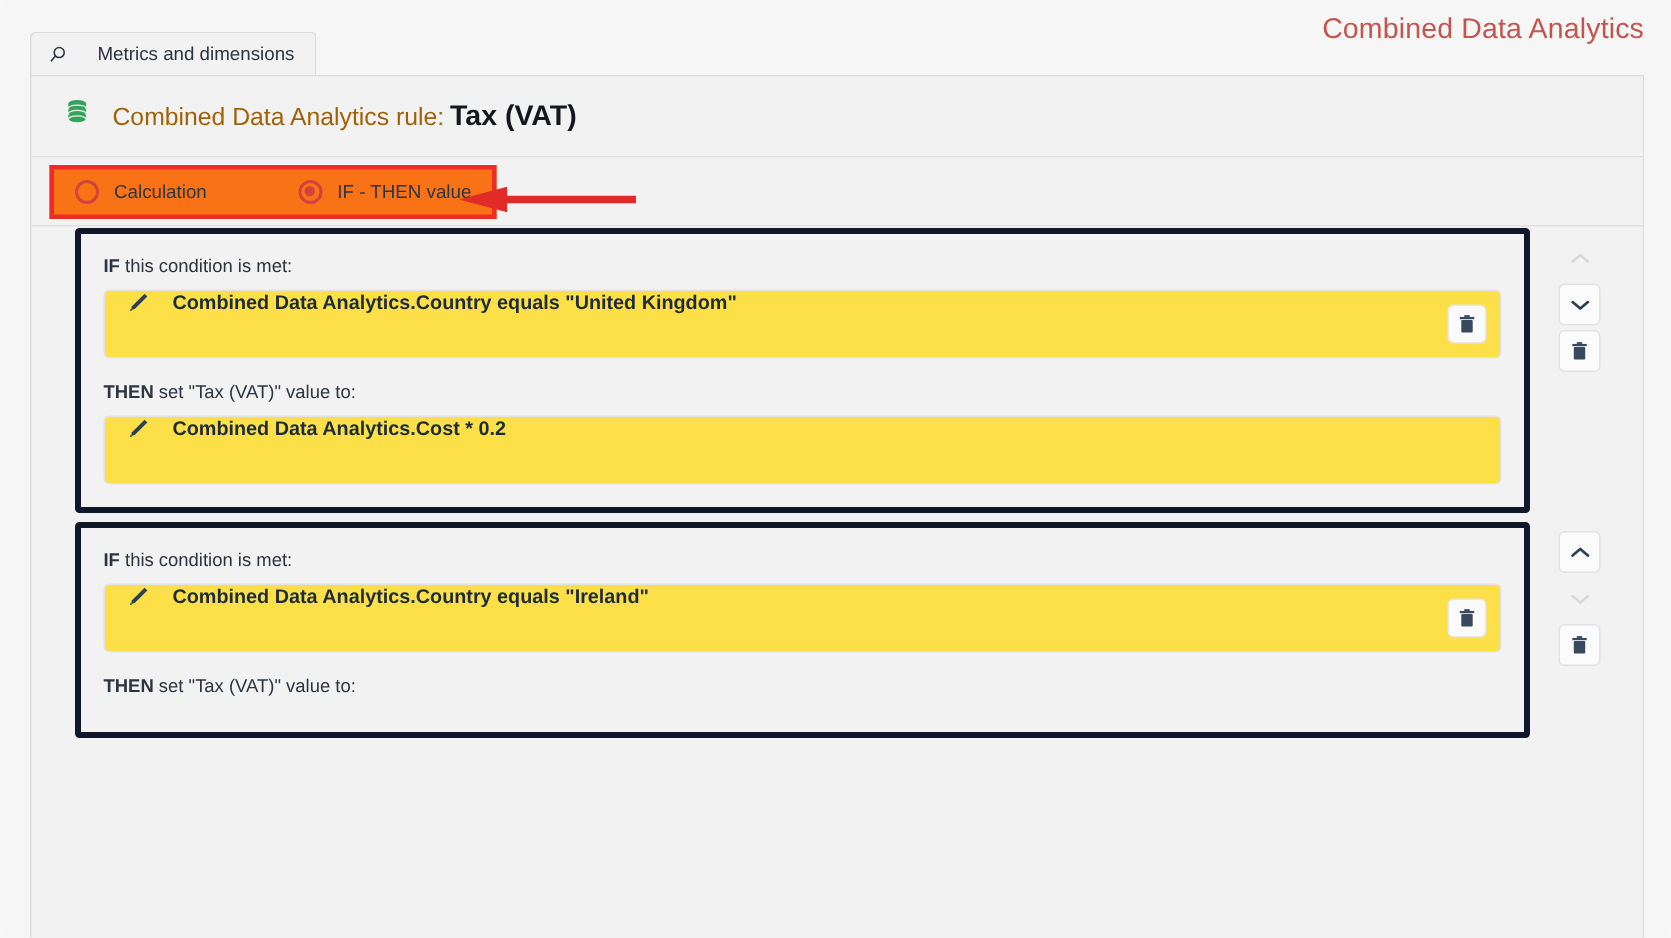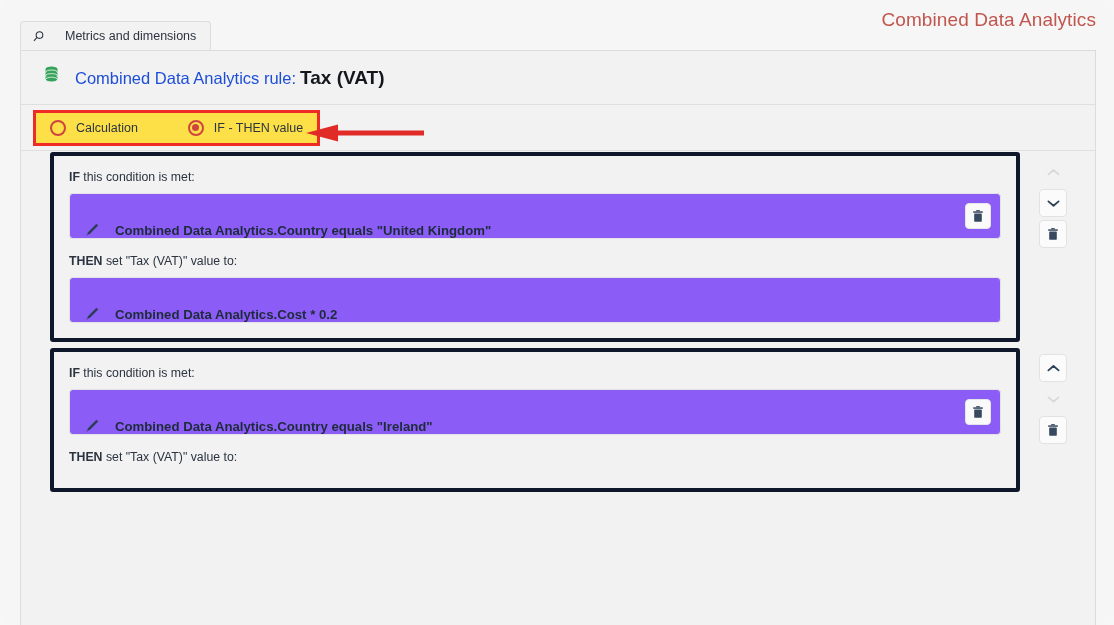--- a/index.html
+++ b/index.html
@@ -43,35 +43,35 @@
     border: 1px solid #dcdcdc;
     border-top-color: #dcdcdc;
   }
 
   .panel-header {
     height: 54px; display: flex; align-items: center; gap: 15px;
     padding: 0 22px;
     border-bottom: 1px solid #dfdfdf;
     background: #f2f2f2;
   }
-  .panel-header .rule-label { font-size: 16.5px; color: #1d4ed8; font-weight: 400; text-align: right; }
+  .panel-header .rule-label { font-size: 16.5px; color: #a16207; font-weight: 400; text-align: right; }
   .panel-header .rule-name  { font-size: 19px; color: #14181d; font-weight: 700; margin-left:4px;}
 
   
   .mode-row {
     height: 46px; display:flex; align-items:center;
     padding-left: 12px; position: relative;
     border-bottom: 1px solid #dfdfdf;
     background: #f2f2f2;
   }
   .mode-box {
-    display:flex; align-items:flex-start; gap: 4px;
+    display:flex; align-items:flex-start; gap: 15px;
     border: 3px solid #ee2b26;
     padding: 7px 10px 7px 14px;
-    background: #fde047;
+    background: #f97316;
   }
   .radio-opt { display:flex; align-items:center; gap:10px; margin-right: 46px; }
   .radio-opt:last-child { margin-right: 4px; }
   .radio {
     width: 16px; height: 16px; border-radius: 50%;
     border: 2px solid #d0443f; background: transparent;
     display:flex; align-items:center; justify-content:center; flex: none;
   }
   .radio.on::after {
     content:''; width: 7px; height: 7px; border-radius:50%; background:#d0443f;
@@ -93,22 +93,22 @@
     border: 4px solid #0f172a; border-radius: 3px;
     padding: 14px 15px 15px 15px;
   }
   .rule-card.c1 { top: 0px; }
   .rule-card.c2 { top: 196px; }
 
   .cond-label { font-size: 12.3px; color:#2b3440; margin-bottom: 9px; }
   .cond-label b { font-weight: 700; }
 
   .expr-row {
-    display:flex; align-items:flex-end;
-    height: 46px; background:#8b5cf6;
+    display:flex; align-items:flex-start;
+    height: 46px; background:#fde047;
     border: 1px solid #e3e3e3; border-radius: 4px;
     padding: 0 8px 0 14px; position: relative;
   }
   .expr-row .pencil { flex:none; display:flex; align-items:center; margin-right: 15px; }
   .expr-text { font-size: 13.2px; font-weight: 700; color:#1d2b3a; white-space: nowrap; }
   .expr-del {
     position:absolute; right: 9px; top: 50%; transform: translateY(-50%);
     width: 26px; height: 26px; border:1px solid #e6e6e6; border-radius:4px;
     background:#fafafa; display:flex; align-items:center; justify-content:center;
   }

